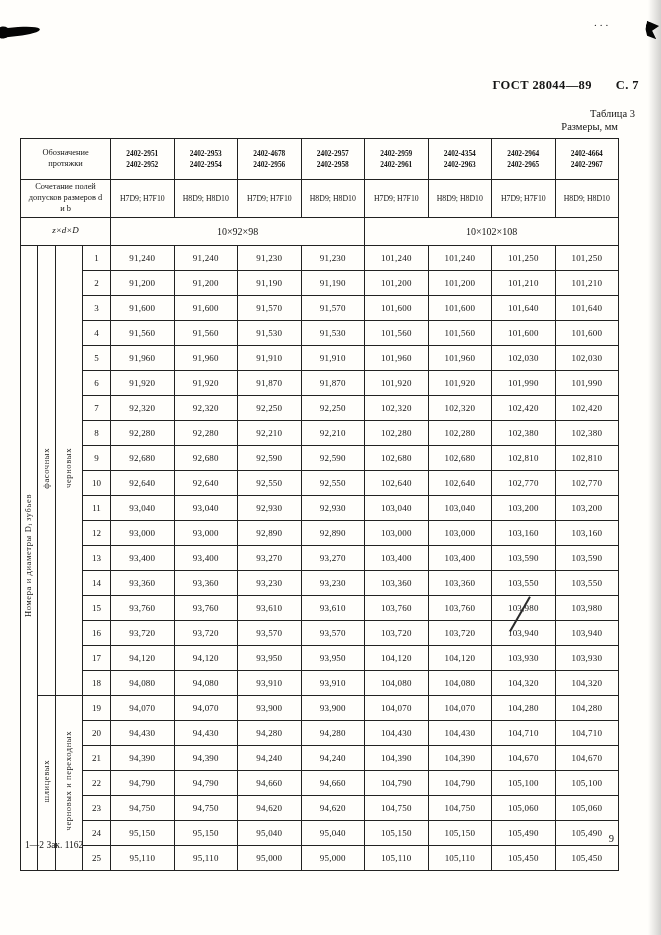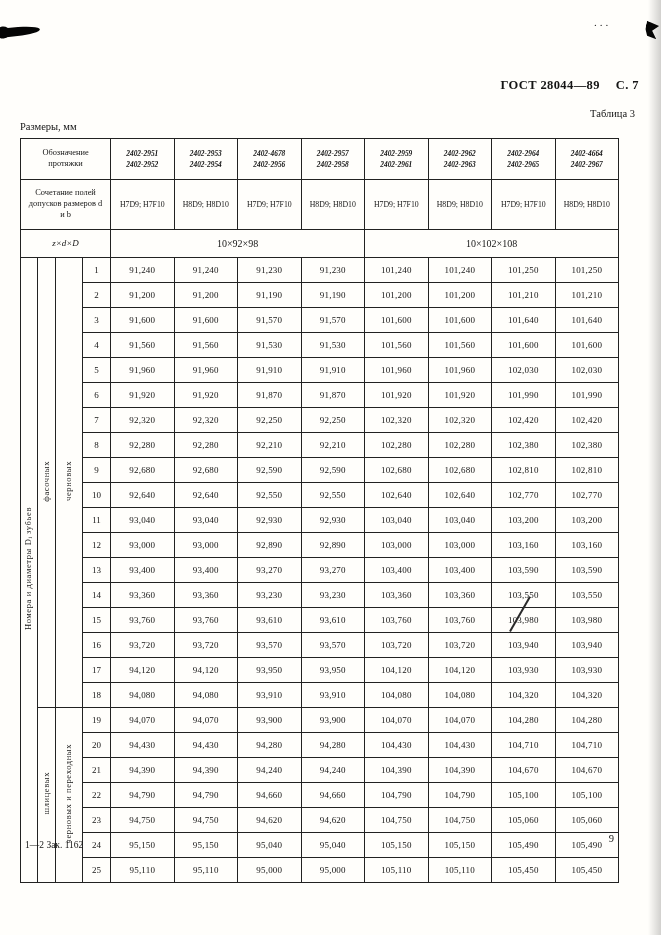--- a/index.html
+++ b/index.html
@@ -39,47 +39,47 @@
     clip-path:polygon(0 0, 100% 15%, 55% 50%, 100% 95%, 25% 85%, 0 45%);
   }
   .scratch {
     position:absolute; left:519px; top:594px; width:1.5px; height:40px;
     background:#2a2a2a; transform:rotate(30deg); z-index:5;
   }
   
   .gost-header {
     position:absolute; top:78px; right:22px;
     font-weight:bold; font-size:12.5px; letter-spacing:0.4px;
-    display:flex; gap:16px;
+    display:flex; gap:24px;
   }
   .table-caption {
     position:absolute; top:108px; right:26px;
     font-size:10.5px;
   }
   .size-caption {
     position:absolute; top:121px; left:20px; width:598px;
-    text-align:left; font-size:10.5px;
+    text-align:right; font-size:10.5px;
   }
   .footer-left {
     position:absolute; left:25px; top:840px; font-size:9.5px;text-align:right;
   }
   .page-number {
     position:absolute; right:47px; top:833px; font-size:10.5px;
   }
   
   table.dim {
     position:absolute; left:20px; top:138px; width:598px;
     border-collapse:collapse; table-layout:fixed;
     border:1.5px solid #161616;
   }
   table.dim td { border:1px solid #222; overflow:hidden; }
-  .lh { font-size:8.4px; text-align:center; vertical-align:middle; padding:8px 5px; line-height:1.3; }
+  .lh { font-size:8.4px; text-align:center; vertical-align:middle; padding:2px 5px; line-height:1.3; }
   .lh.zdd { font-style:italic; font-size:9px; }
   td.desig { font-size:7.4px; font-weight:bold; text-align:center; vertical-align:middle;
-             padding:2px 0; line-height:1.55; height:36px;font-style:italic; }
+             padding:2px 0; line-height:1.55; height:36px; }
   td.tol { font-size:7.8px; text-align:center; vertical-align:middle; height:32px; }
   td.zg { font-size:10px; text-align:center; vertical-align:middle; height:25px; }
   td.num { font-size:9px; text-align:center; vertical-align:middle; }
   td.val { font-size:9px; text-align:center; vertical-align:middle; height:22px;
            letter-spacing:0.2px; }
   td.vert { text-align:center; vertical-align:middle; padding:0; }
   .vt {
     writing-mode:vertical-rl; transform:rotate(180deg);
     font-size:8.5px; letter-spacing:0.6px; line-height:1.15;
     display:inline-block; max-width:25px;
@@ -136,21 +136,21 @@
           </td>
           <td class="desig">
             <div>2402-2957</div>
             <div>2402-2958</div>
           </td>
           <td class="desig">
             <div>2402-2959</div>
             <div>2402-2961</div>
           </td>
           <td class="desig">
-            <div>2402-2962</div>
+            <div>2402-4354</div>
             <div>2402-2963</div>
           </td>
           <td class="desig">
             <div>2402-2964</div>
             <div>2402-2965</div>
           </td>
           <td class="desig">
             <div>2402-4664</div>
             <div>2402-2967</div>
           </td>

